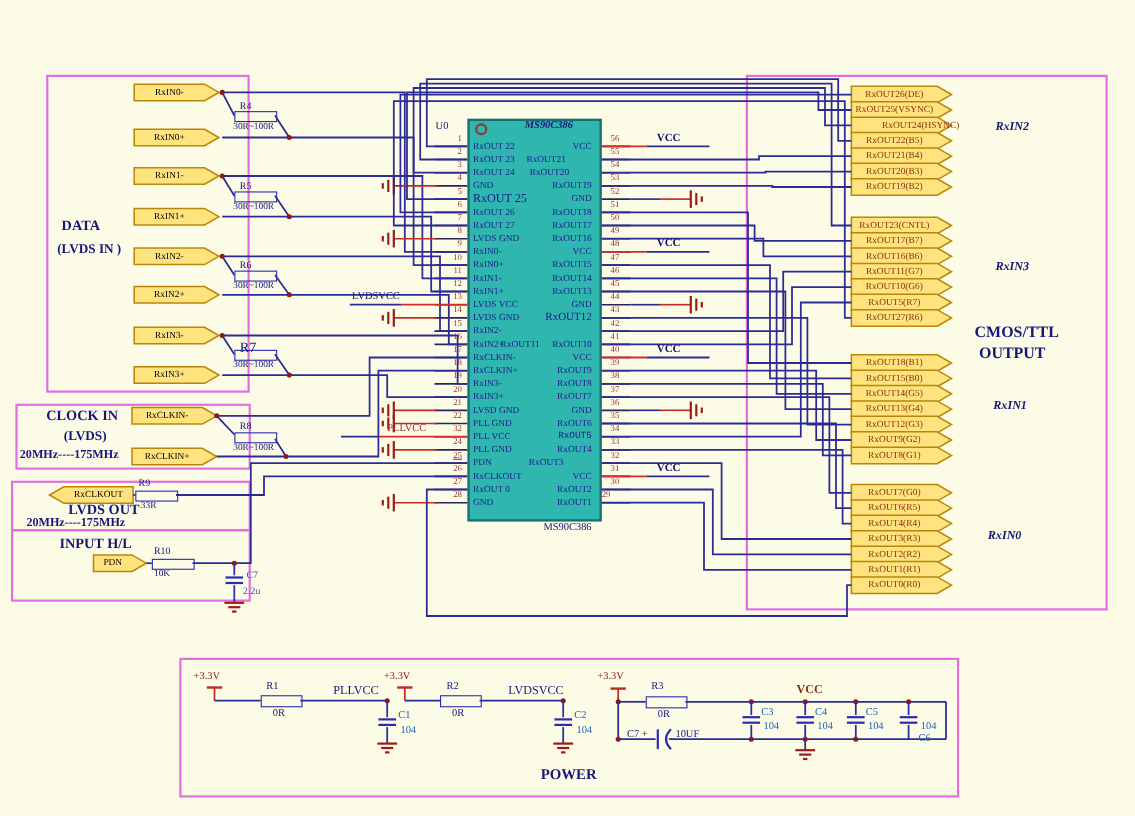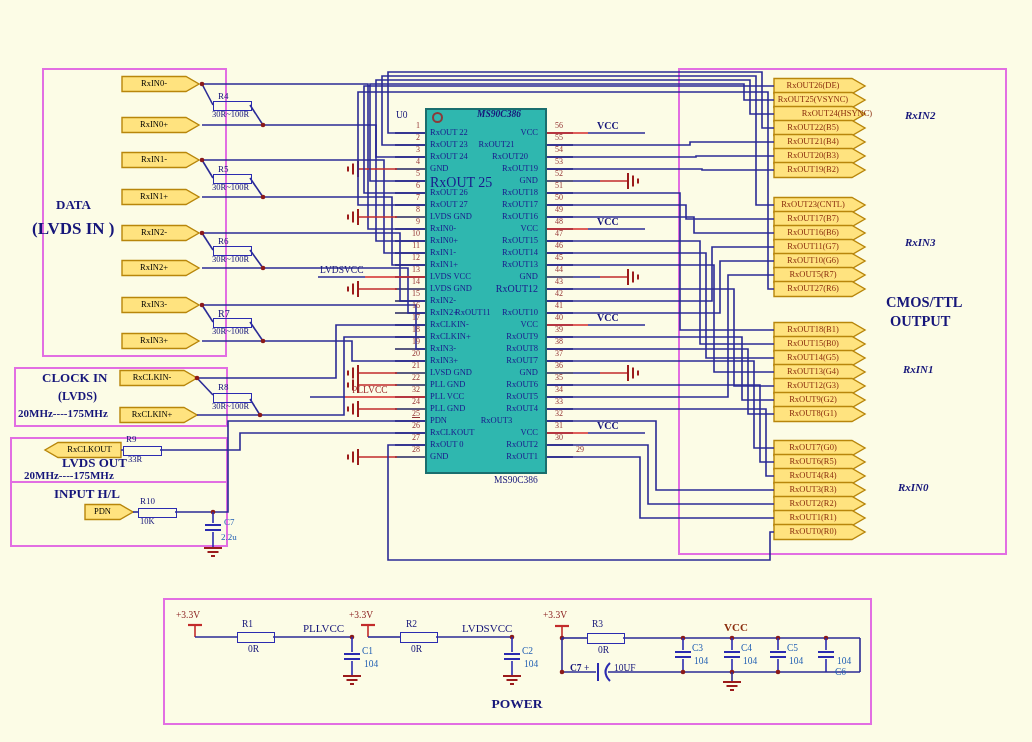--- a/index.html
+++ b/index.html
@@ -322,21 +322,21 @@
   <div class="icdot" style="left:432px;top:112px;"></div>
 <div class="lbl pinnum" style="left: 396px; top: 122px; width: 24px; text-align: right; font-size: 8px;">1</div>
     <div class="lbl pinname" style="left: 430px; top: 128px; font-size: 8.5px;">RxOUT 22</div>
     <div class="lbl pinnum" style="left: 396px; top: 134px; width: 24px; text-align: right; font-size: 8px;">2</div>
     <div class="lbl pinname" style="left: 430px; top: 140px; font-size: 8.5px;">RxOUT 23</div>
     <div class="lbl pinnum" style="left: 396px; top: 146px; width: 24px; text-align: right; font-size: 8px;">3</div>
     <div class="lbl pinname" style="left: 430px; top: 152px; font-size: 8.5px;">RxOUT 24</div>
     <div class="lbl pinnum" style="left: 396px; top: 158px; width: 24px; text-align: right; font-size: 8px;">4</div>
     <div class="lbl pinname" style="left: 430px; top: 164px; font-size: 8.5px;">GND</div>
     <div class="lbl pinnum" style="left: 396px; top: 170px; width: 24px; text-align: right; font-size: 8px;">5</div>
-    <div class="lbl pinname" style="left: 430px; top: 176px; font-size: 14px;">RxOUT 25</div>
+    <div class="lbl pinname" style="left: 430px; top: 176px; font-size: 11px;">RxOUT 25</div>
     <div class="lbl pinnum" style="left: 396px; top: 182px; width: 24px; text-align: right; font-size: 8px;">6</div>
     <div class="lbl pinname" style="left: 430px; top: 188px; font-size: 8.5px;">RxOUT 26</div>
     <div class="lbl pinnum" style="left: 396px; top: 194px; width: 24px; text-align: right; font-size: 8px;">7</div>
     <div class="lbl pinname" style="left: 430px; top: 200px; font-size: 8.5px;">RxOUT 27</div>
     <div class="lbl pinnum" style="left: 396px; top: 206px; width: 24px; text-align: right; font-size: 8px;">8</div>
     <div class="lbl pinname" style="left: 430px; top: 212px; font-size: 8.5px;">LVDS GND</div>
     <div class="lbl pinnum" style="left: 396px; top: 218px; width: 24px; text-align: right; font-size: 8px;">9</div>
     <div class="lbl pinname" style="left: 430px; top: 224px; font-size: 8.5px;">RxIN0-</div>
     <div class="lbl pinnum" style="left: 396px; top: 230px; width: 24px; text-align: right; font-size: 8px;">10</div>
     <div class="lbl pinname" style="left: 430px; top: 236px; font-size: 8.5px;">RxIN0+</div>
@@ -374,21 +374,21 @@
     <div class="lbl pinname" style="left: 430px; top: 428px; font-size: 8.5px;">RxCLKOUT</div>
     <div class="lbl pinnum" style="left: 396px; top: 434px; width: 24px; text-align: right; font-size: 8px;">27</div>
     <div class="lbl pinname" style="left: 430px; top: 440px; font-size: 8.5px;">RxOUT 0</div>
     <div class="lbl pinnum" style="left: 396px; top: 446px; width: 24px; text-align: right; font-size: 8px;">28</div>
     <div class="lbl pinname" style="left: 430px; top: 452px; font-size: 8.5px;">GND</div>
     <div class="lbl pinnum red" style="left: 547px; top: 122px; width: 24px; text-align: center; font-size: 8px;">56</div>
     <div class="lbl pinname red" style="left: 455px; top: 128px; width: 83px; text-align: right; font-size: 8.5px;">VCC</div>
     <div class="lbl pinnum" style="left: 547px; top: 134px; width: 24px; text-align: center; font-size: 8px;">55</div>
     <div class="lbl pinname" style="left: 455px; top: 140px; width: 83px; text-align: center; font-size: 8.5px;">RxOUT21</div>
     <div class="lbl pinnum" style="left: 547px; top: 146px; width: 24px; text-align: center; font-size: 8px;">54</div>
-    <div class="lbl pinname" style="left: 455px; top: 152px; width: 73px; text-align: right; font-size: 8.5px;">RxOUT20</div>
+    <div class="lbl pinname" style="left: 455px; top: 152px; width: 89px; text-align: center; font-size: 8.5px;">RxOUT20</div>
     <div class="lbl pinnum" style="left: 547px; top: 158px; width: 24px; text-align: center; font-size: 8px;">53</div>
     <div class="lbl pinname" style="left: 455px; top: 164px; width: 83px; text-align: right; font-size: 8.5px;">RxOUT19</div>
     <div class="lbl pinnum" style="left: 547px; top: 170px; width: 24px; text-align: center; font-size: 8px;">52</div>
     <div class="lbl pinname" style="left: 455px; top: 176px; width: 83px; text-align: right; font-size: 8.5px;">GND</div>
     <div class="lbl pinnum" style="left: 547px; top: 182px; width: 24px; text-align: center; font-size: 8px;">51</div>
     <div class="lbl pinname" style="left: 455px; top: 188px; width: 83px; text-align: right; font-size: 8.5px;">RxOUT18</div>
     <div class="lbl pinnum" style="left: 547px; top: 194px; width: 24px; text-align: center; font-size: 8px;">50</div>
     <div class="lbl pinname" style="left: 455px; top: 200px; width: 83px; text-align: right; font-size: 8.5px;">RxOUT17</div>
     <div class="lbl pinnum" style="left: 547px; top: 206px; width: 24px; text-align: center; font-size: 8px;">49</div>
     <div class="lbl pinname" style="left: 455px; top: 212px; width: 83px; text-align: right; font-size: 8.5px;">RxOUT16</div>
@@ -414,30 +414,30 @@
     <div class="lbl pinname" style="left: 455px; top: 332px; width: 83px; text-align: right; font-size: 8.5px;">RxOUT9</div>
     <div class="lbl pinnum" style="left: 547px; top: 338px; width: 24px; text-align: center; font-size: 8px;">38</div>
     <div class="lbl pinname" style="left: 455px; top: 344px; width: 83px; text-align: right; font-size: 8.5px;">RxOUT8</div>
     <div class="lbl pinnum" style="left: 547px; top: 350px; width: 24px; text-align: center; font-size: 8px;">37</div>
     <div class="lbl pinname" style="left: 455px; top: 356px; width: 83px; text-align: right; font-size: 8.5px;">RxOUT7</div>
     <div class="lbl pinnum" style="left: 547px; top: 362px; width: 24px; text-align: center; font-size: 8px;">36</div>
     <div class="lbl pinname" style="left: 455px; top: 368px; width: 83px; text-align: right; font-size: 8.5px;">GND</div>
     <div class="lbl pinnum" style="left: 547px; top: 374px; width: 24px; text-align: center; font-size: 8px;">35</div>
     <div class="lbl pinname" style="left: 455px; top: 380px; width: 83px; text-align: right; font-size: 8.5px;">RxOUT6</div>
     <div class="lbl pinnum" style="left: 547px; top: 386px; width: 24px; text-align: center; font-size: 8px;">34</div>
-    <div class="lbl pinname" style="left: 455px; top: 392px; width: 83px; text-align: right; font-size: 8.5px;">RxOUT5</div>
+    <div class="lbl pinname" style="left: 455px; top: 392px; width: 83px; text-align: right; font-size: 8.5px; font-family: Liberation Mono, monospace;">RxOUT5</div>
     <div class="lbl pinnum" style="left: 547px; top: 398px; width: 24px; text-align: center; font-size: 8px;">33</div>
     <div class="lbl pinname" style="left: 455px; top: 404px; width: 83px; text-align: right; font-size: 8.5px;">RxOUT4</div>
     <div class="lbl pinnum" style="left: 547px; top: 410px; width: 24px; text-align: center; font-size: 8px;">32</div>
     <div class="lbl pinname" style="left: 455px; top: 416px; width: 83px; text-align: center; font-size: 8.5px;">RxOUT3</div>
     <div class="lbl pinnum red" style="left: 547px; top: 422px; width: 24px; text-align: center; font-size: 8px;">31</div>
     <div class="lbl pinname red" style="left: 455px; top: 428px; width: 83px; text-align: right; font-size: 8.5px;">VCC</div>
     <div class="lbl pinnum" style="left: 547px; top: 434px; width: 24px; text-align: center; font-size: 8px;">30</div>
     <div class="lbl pinname" style="left: 455px; top: 440px; width: 83px; text-align: right; font-size: 8.5px;">RxOUT2</div>
-    <div class="lbl pinnum" style="left: 547px; top: 446px; width: 24px; text-align: center; font-size: 8px; padding-left: 21px;">29</div>
+    <div class="lbl pinnum" style="left: 547px; top: 446px; width: 24px; font-size: 8px;">29</div>
     <div class="lbl pinname" style="left: 455px; top: 452px; width: 83px; text-align: right; font-size: 8.5px;">RxOUT1</div>
     <div class="lbl " style="left: 396px; top: 111px; font-size: 9.5px;">U0</div>
     <div class="lbl b i" style="left: 458px; top: 110px; width: 82px; text-align: center; font-size: 9.5px;">MS90C386</div>
     <div class="lbl " style="left: 494px; top: 476px; font-size: 9.5px;">MS90C386</div>
     <div class="tagtext " style="left: 122px; top: 78px; width: 64px;">RxIN0-</div>
     <div class="tagtext " style="left: 122px; top: 119px; width: 64px;">RxIN0+</div>
     <div class="tagtext " style="left: 122px; top: 154px; width: 64px;">RxIN1-</div>
     <div class="tagtext " style="left: 122px; top: 191px; width: 64px;">RxIN1+</div>
     <div class="tagtext " style="left: 122px; top: 227px; width: 64px;">RxIN2-</div>
     <div class="tagtext " style="left: 122px; top: 262px; width: 64px;">RxIN2+</div>
@@ -446,24 +446,24 @@
     <div class="res" style="left: 213px; top: 101px; width: 37px; height: 8px;"></div>
     <div class="lbl " style="left: 218px; top: 92px; font-size: 9px;">R4</div>
     <div class="lbl " style="left: 212px; top: 110px; font-size: 8.5px;">30R~100R</div>
     <div class="res" style="left: 213px; top: 174px; width: 37px; height: 8px;"></div>
     <div class="lbl " style="left: 218px; top: 165px; font-size: 9px;">R5</div>
     <div class="lbl " style="left: 212px; top: 183px; font-size: 8.5px;">30R~100R</div>
     <div class="res" style="left: 213px; top: 246px; width: 37px; height: 8px;"></div>
     <div class="lbl " style="left: 218px; top: 237px; font-size: 9px;">R6</div>
     <div class="lbl " style="left: 212px; top: 255px; font-size: 8.5px;">30R~100R</div>
     <div class="res" style="left: 213px; top: 318px; width: 37px; height: 8px;"></div>
-    <div class="lbl " style="left: 218px; top: 309px; font-size: 10px;">R7</div>
+    <div class="lbl " style="left: 218px; top: 309px; font-size: 13px;">R7</div>
     <div class="lbl " style="left: 212px; top: 327px; font-size: 8.5px;">30R~100R</div>
     <div class="lbl b" style="left: 56px; top: 198px; font-size: 13px;">DATA</div>
-    <div class="lbl b" style="left: 32px; top: 220px; font-size: 17px;">(LVDS IN )</div>
+    <div class="lbl b" style="left: 52px; top: 220px; font-size: 12px;">(LVDS IN )</div>
     <div class="tagtext " style="left: 120px; top: 372px; width: 64px;">RxCLKIN-</div>
     <div class="tagtext " style="left: 120px; top: 409px; width: 64px;">RxCLKIN+</div>
     <div class="res" style="left: 213px; top: 393px; width: 37px; height: 8px;"></div>
     <div class="lbl " style="left: 218px; top: 383px; font-size: 9px;">R8</div>
     <div class="lbl " style="left: 212px; top: 402px; font-size: 8.5px;">30R~100R</div>
     <div class="lbl b" style="left: 42px; top: 371px; font-size: 13px;">CLOCK IN</div>
     <div class="lbl b" style="left: 58px; top: 390px; font-size: 12px;">(LVDS)</div>
     <div class="lbl b" style="left: 18px; top: 408px; font-size: 11px;">20MHz----175MHz</div>
     <div class="tagtext " style="left: 58px; top: 444px; width: 63px;">RxCLKOUT</div>
     <div class="res" style="left: 123px; top: 446px; width: 37px; height: 8px;"></div>
@@ -539,15 +539,15 @@
     <div class="lbl " style="left: 598px; top: 646px; font-size: 9.5px;">0R</div>
     <div class="lbl b" style="left: 724px; top: 622px; font-size: 11px; color: rgb(139, 46, 14);">VCC</div>
     <div class="lbl blue" style="left: 692px; top: 644px; font-size: 9.5px;">C3</div>
     <div class="lbl blue" style="left: 694px; top: 657px; font-size: 9.5px;">104</div>
     <div class="lbl blue" style="left: 741px; top: 644px; font-size: 9.5px;">C4</div>
     <div class="lbl blue" style="left: 743px; top: 657px; font-size: 9.5px;">104</div>
     <div class="lbl blue" style="left: 787px; top: 644px; font-size: 9.5px;">C5</div>
     <div class="lbl blue" style="left: 789px; top: 657px; font-size: 9.5px;">104</div>
     <div class="lbl blue" style="left: 835px; top: 668px; font-size: 9.5px;">C6</div>
     <div class="lbl blue" style="left: 837px; top: 657px; font-size: 9.5px;">104</div>
-    <div class="lbl " style="left: 570px; top: 664px; font-size: 9.5px; font-weight: bold;">C7 +</div>
+    <div class="lbl " style="left: 570px; top: 664px; font-size: 9.5px;">C7 +</div>
     <div class="lbl " style="left: 614px; top: 664px; font-size: 9.5px;">10UF</div>
   </div>
 
 </body></html>

